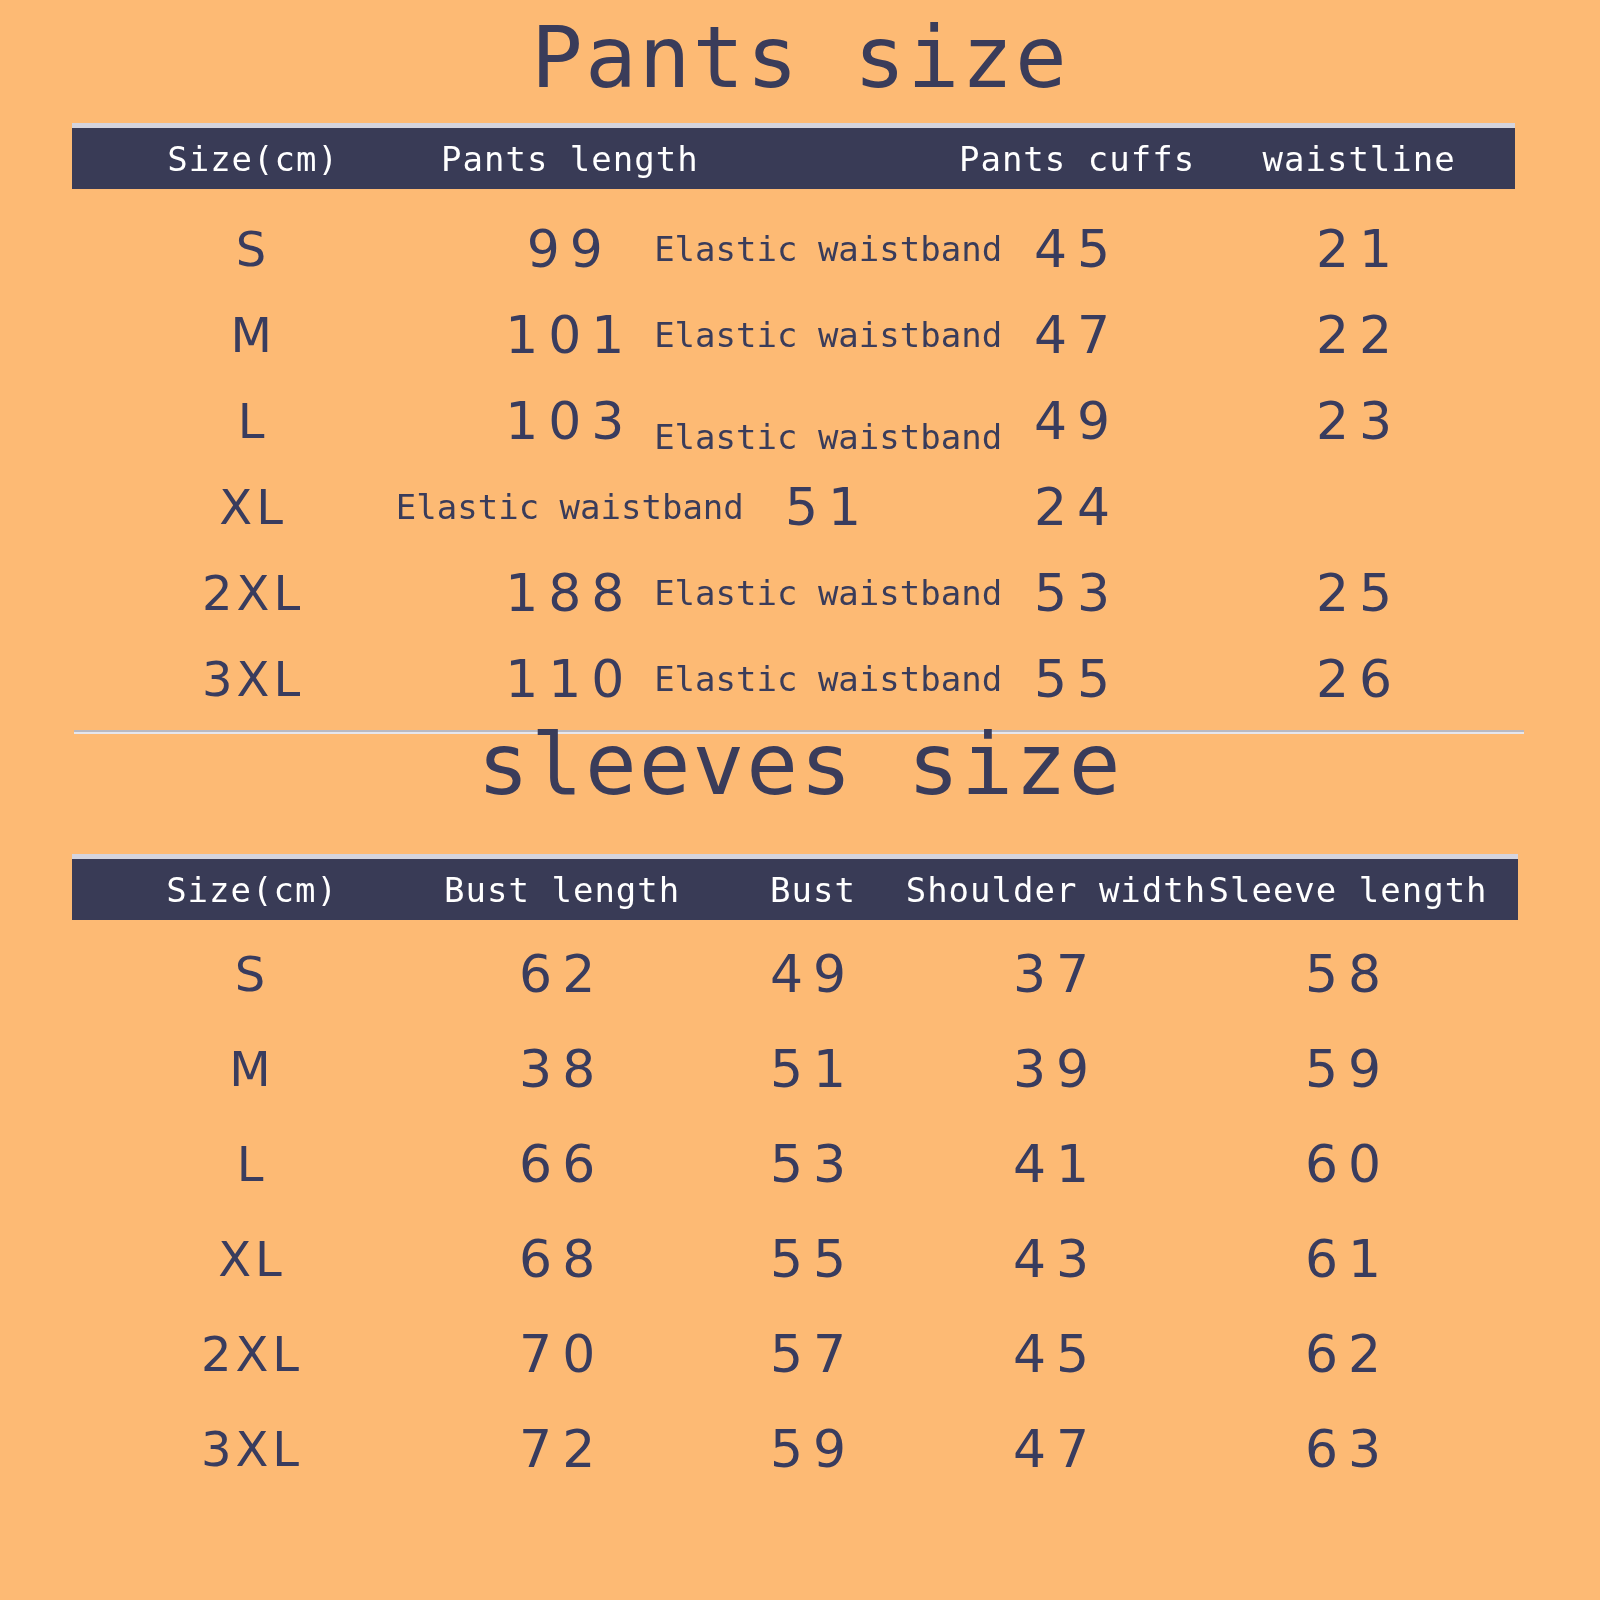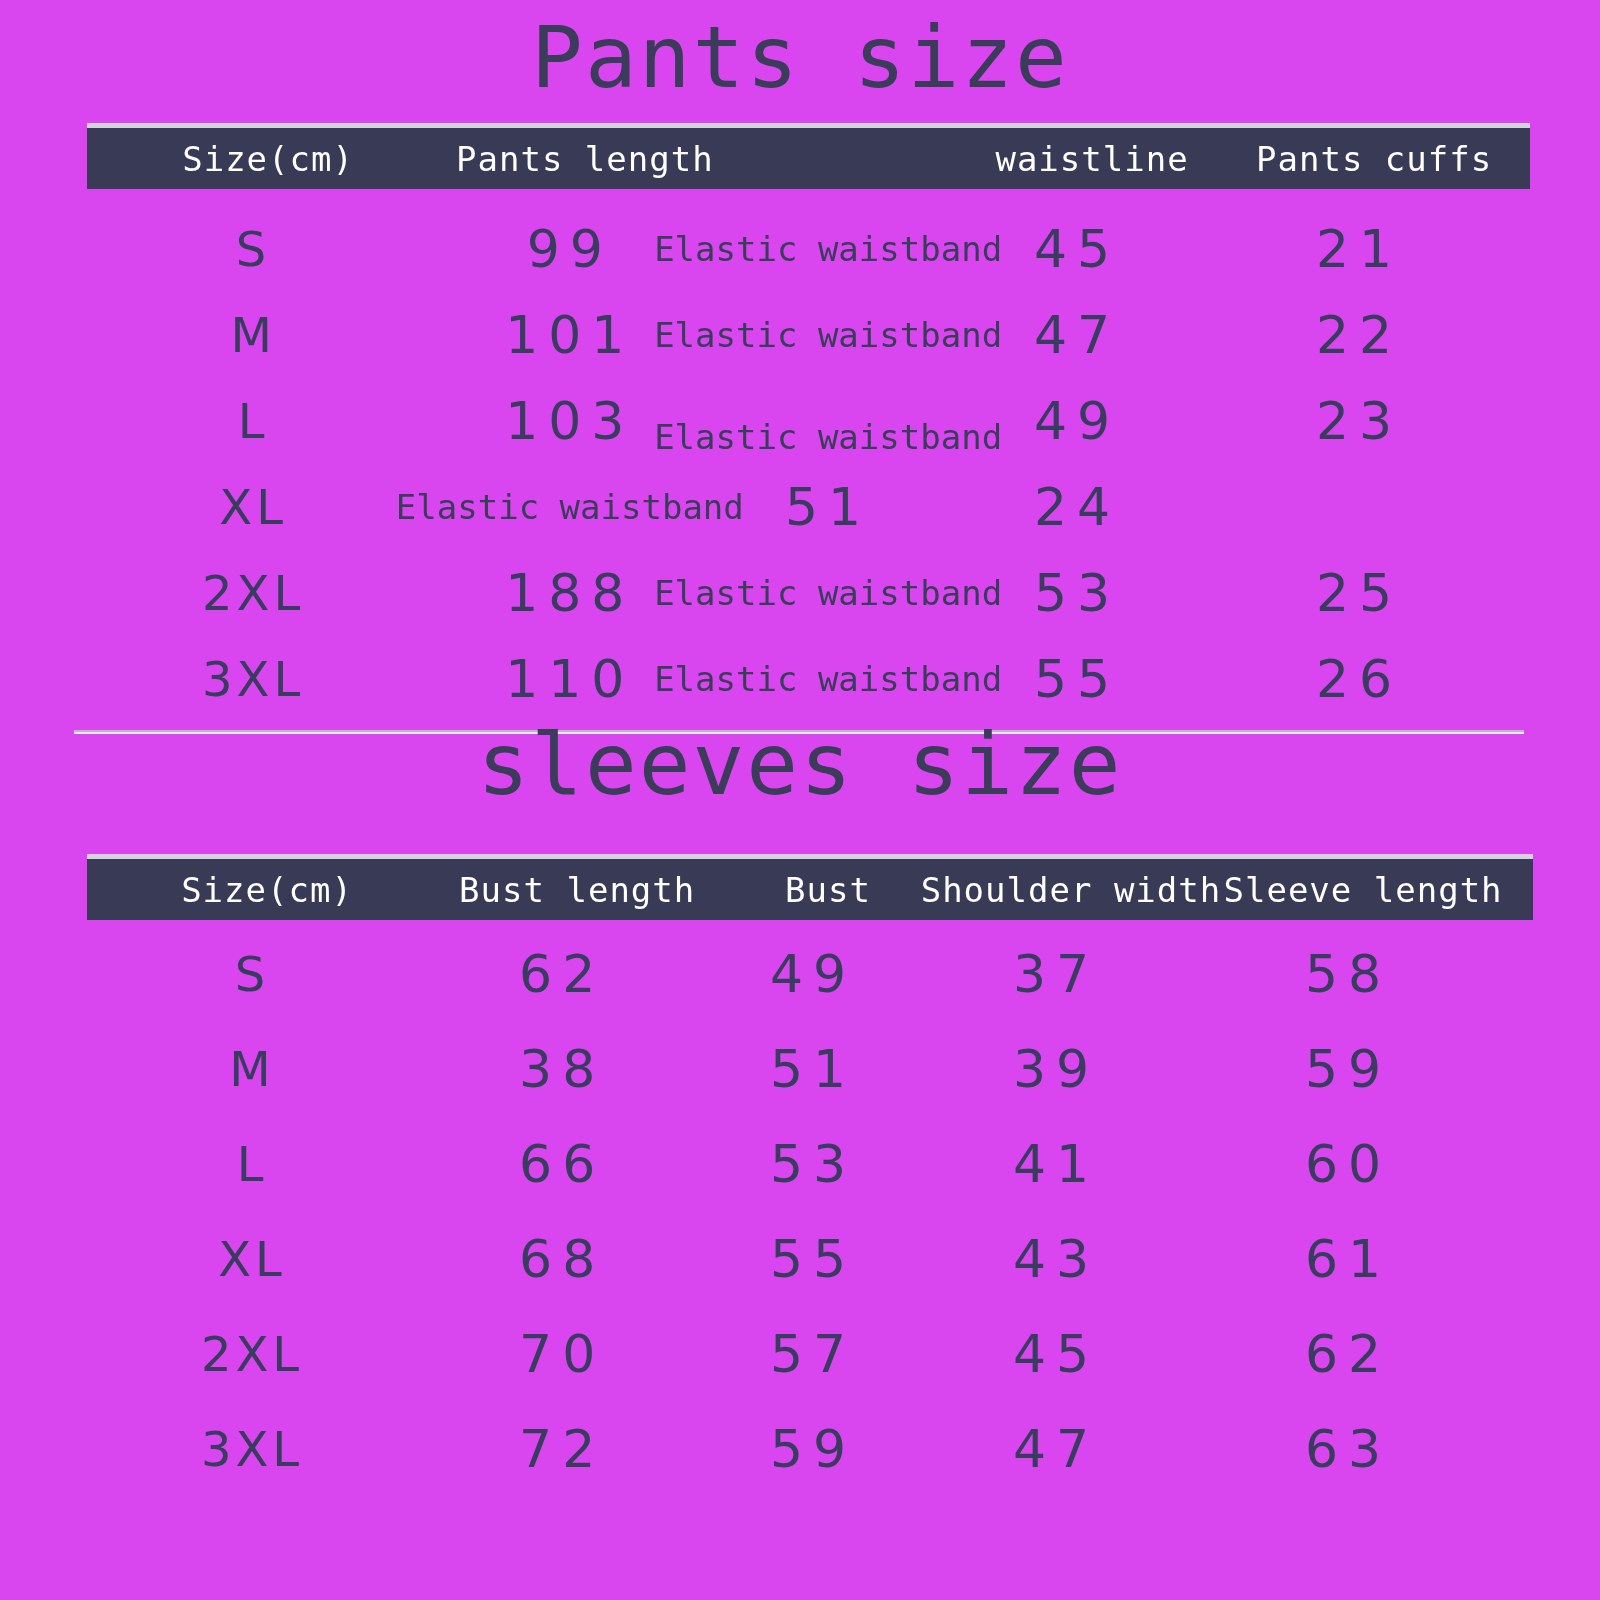--- a/index.html
+++ b/index.html
@@ -1,20 +1,20 @@
 <!DOCTYPE html>
 <html><head>
 <meta charset="utf-8">
 <style>
   html, body { margin: 0; padding: 0; background: #ffffff; }
   .page {
     position: relative;
     width: 1600px;
     height: 1600px;
-    background: #d946ef;
+    background: #fdba74;
     font-family: "DejaVu Sans Mono", monospace;
     color: #3a3c5a;
     overflow: hidden;
   }
   .title {
     position: absolute;
     left: 0;
     width: 100%;
     text-align: center;
     font-size: 86px;
@@ -28,21 +28,20 @@
 
   .bar {
     position: absolute;
     left: 72px;
     height: 61px;
     background: #393b56;
     border-top: 5px solid #d4d4de;
     display: grid;
     color: #ffffff;
     font-size: 34px;
-    margin-left: 15px;
   }
   .bar1 { top: 123px; width: 1443px; grid-template-columns: 25.1% 18.8% 17% 17.5% 21.6%; }
   .bar2 { top: 854px; width: 1446px; grid-template-columns: 24.9% 18% 16.7% 16.9% 23.5%; }
   .bar span {
     display: flex;
     align-items: center;
     justify-content: center;
     white-space: nowrap;
     letter-spacing: 1px;
   }
@@ -91,22 +90,22 @@
 <body>
 
 <div class="page">
 
   <div class="title" id="title-pants">Pants size</div>
 
   <div class="bar bar1">
     <span>Size(cm)</span>
     <span>Pants length</span>
     <span></span>
+    <span>Pants cuffs</span>
     <span>waistline</span>
-    <span>Pants cuffs</span>
   </div>
 
   <div class="rows rows1">
     <div class="row row1">
       <span class="cell size-label">S</span>
       <span class="cell num">99</span>
       <span class="cell note">Elastic waistband</span>
       <span class="cell num">45</span>
       <span class="cell num">21</span>
     </div>

